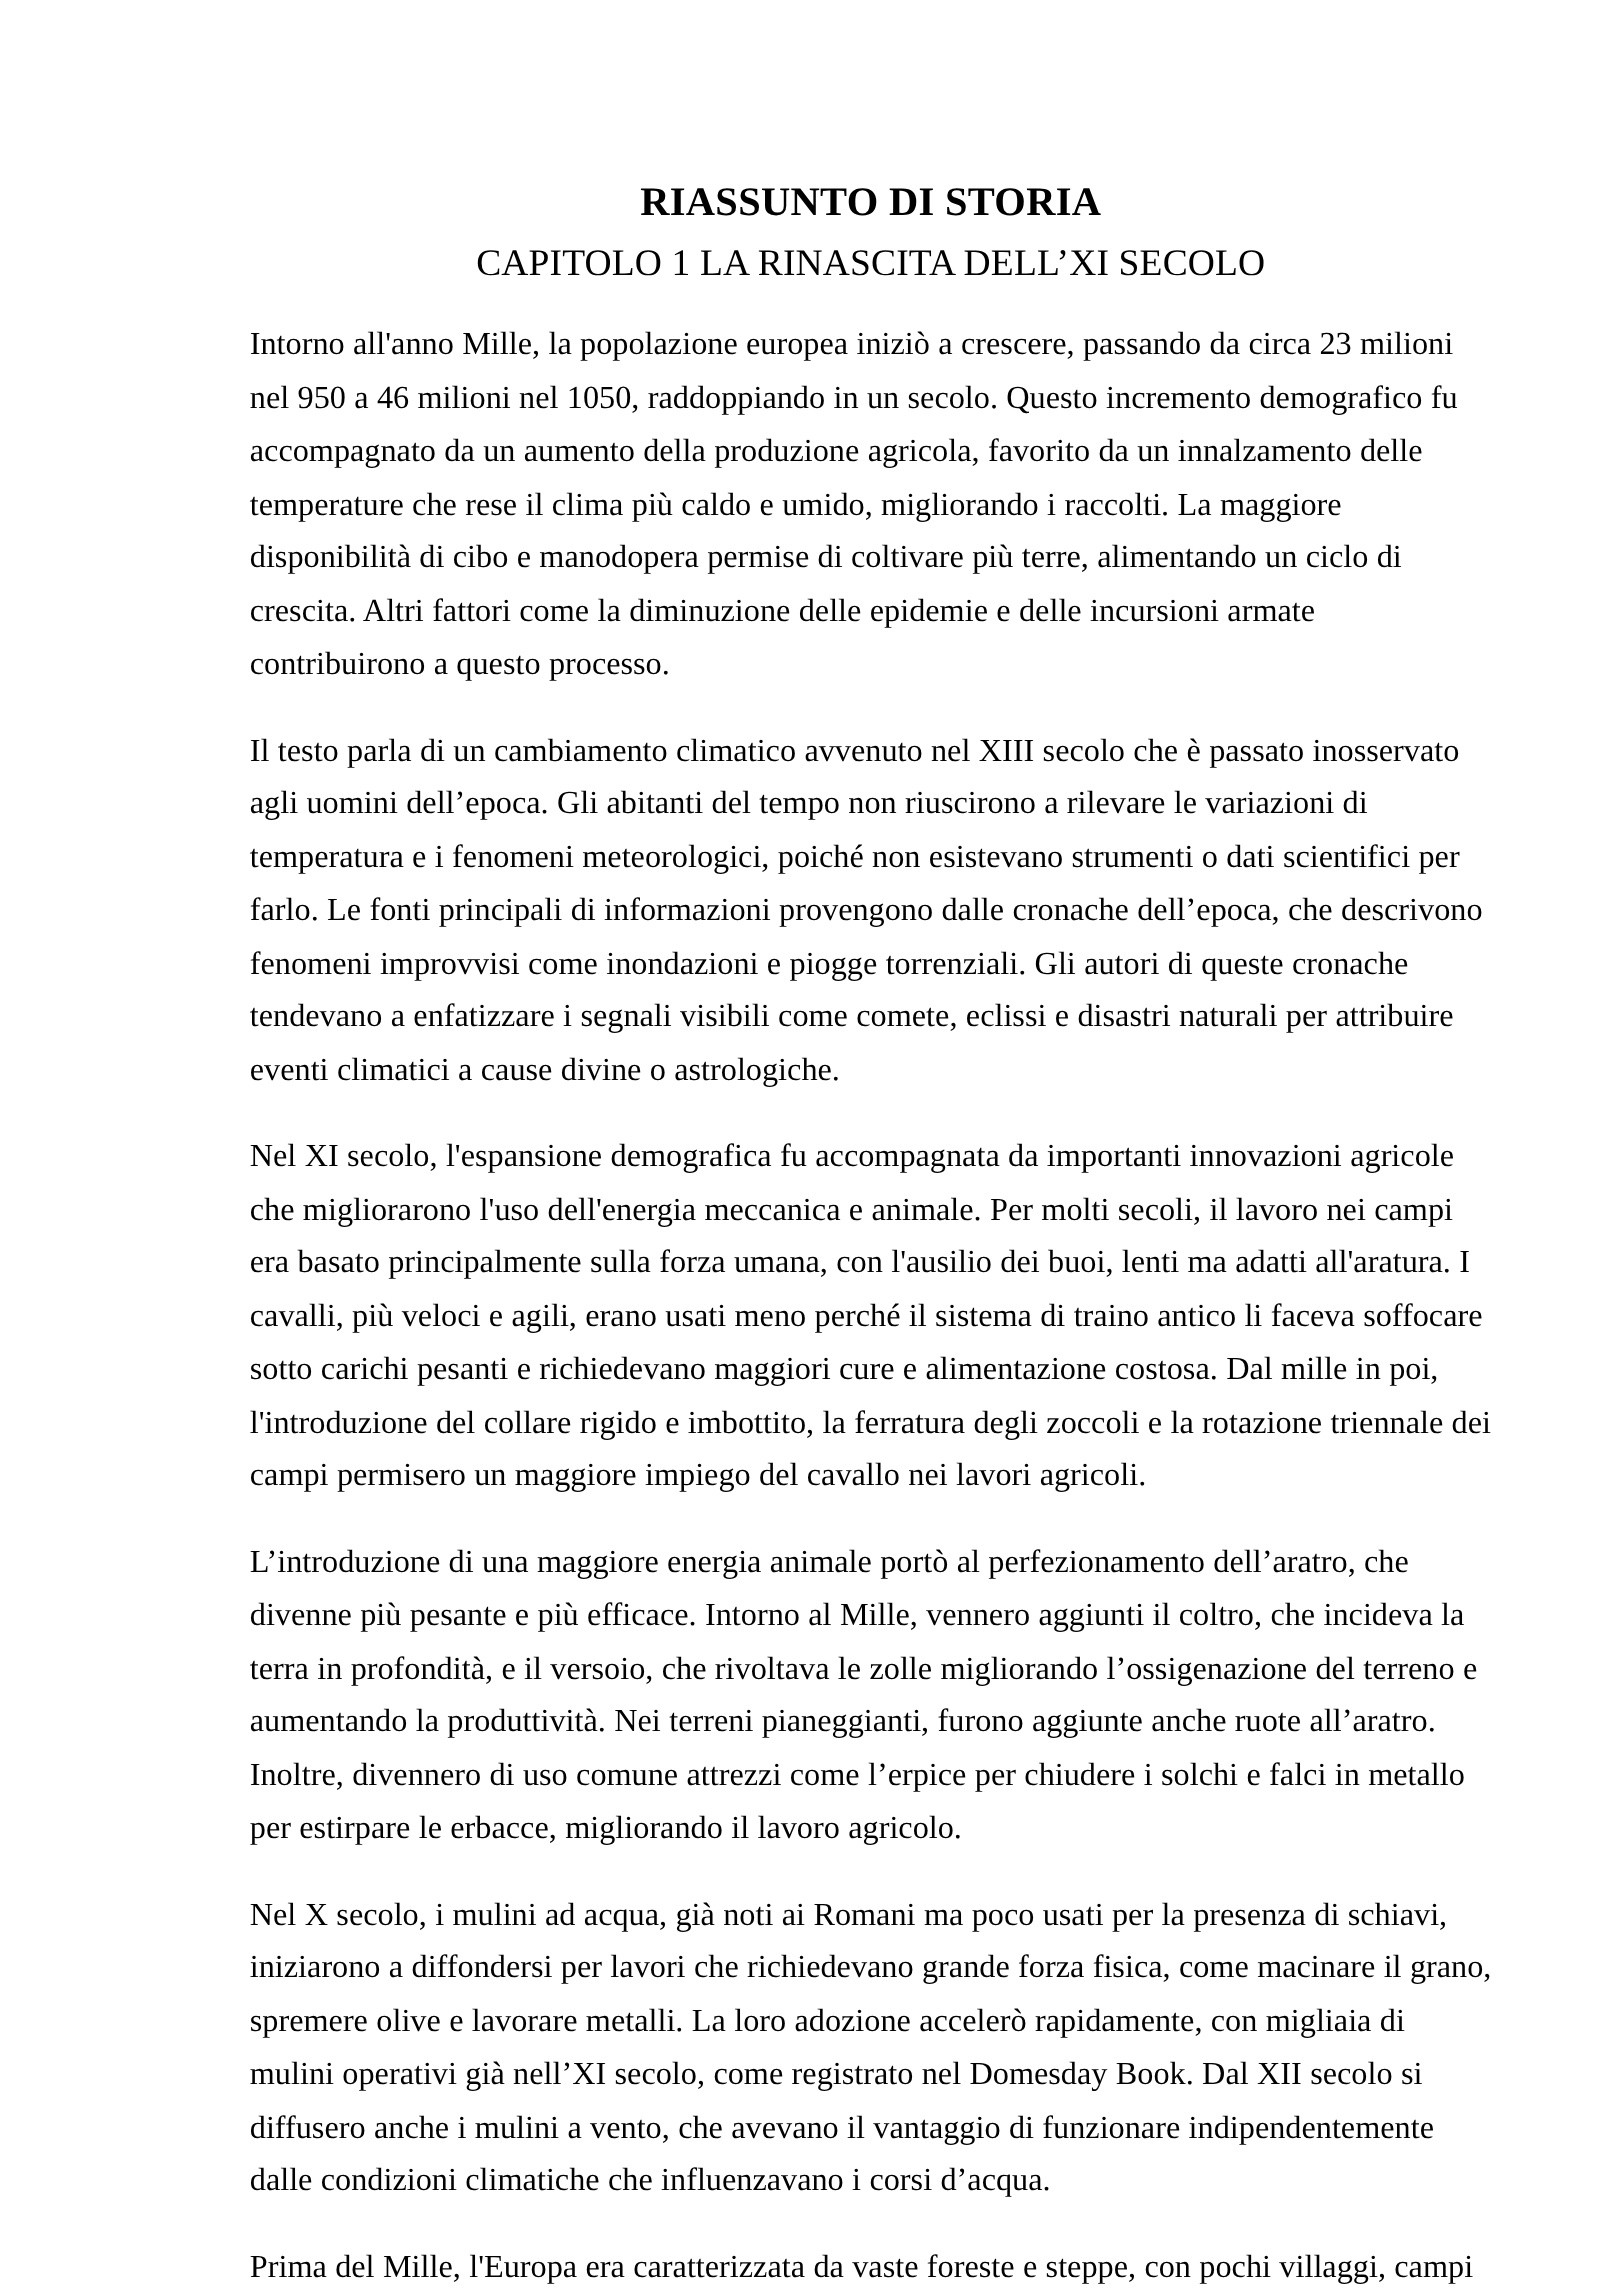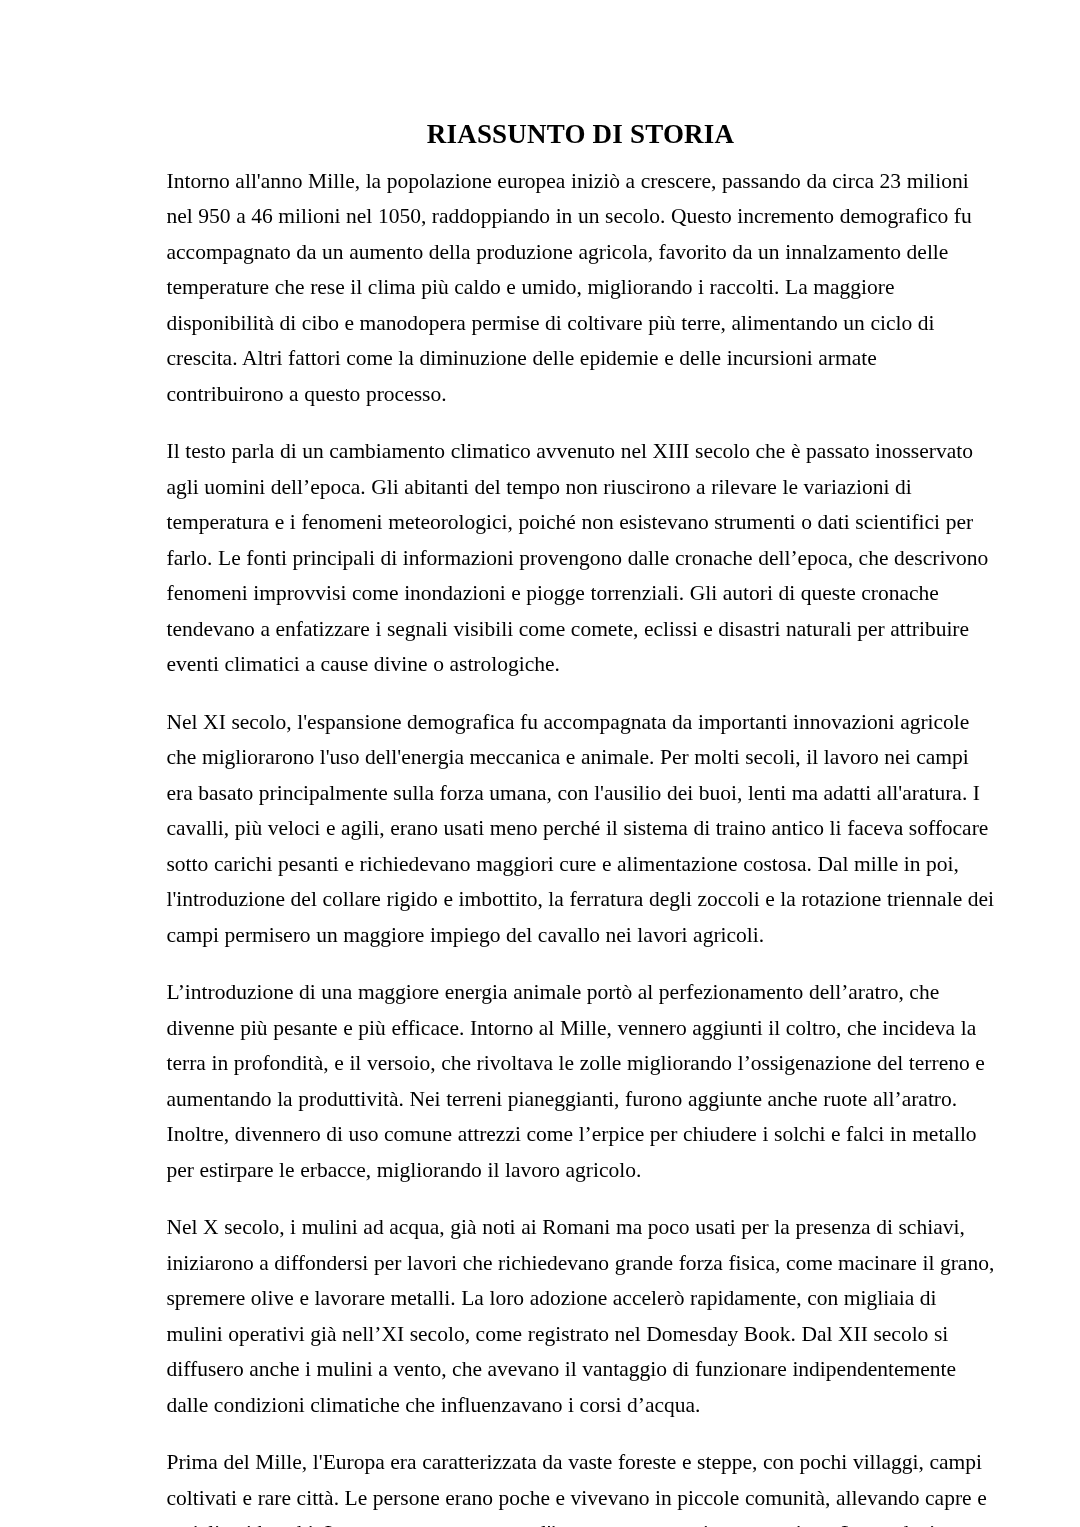--- a/index.html
+++ b/index.html
@@ -59,20 +59,21 @@
   }
 </style>
 </head>
 <body>
 
 <div class="page">
   <div class="content">
 
     <h1 class="doc-title">RIASSUNTO DI STORIA</h1>
 
+    <h2 class="doc-subtitle">CAPITOLO 1 LA RINASCITA DELL’XI SECOLO</h2>
 
     <p class="para">Intorno all'anno Mille, la popolazione europea iniziò a crescere, passando da circa 23 milioni nel 950 a 46 milioni nel 1050, raddoppiando in un secolo. Questo incremento demografico fu accompagnato da un aumento della produzione agricola, favorito da un innalzamento delle temperature che rese il clima più caldo e umido, migliorando i raccolti. La maggiore disponibilità di cibo e manodopera permise di coltivare più terre, alimentando un ciclo di crescita. Altri fattori come la diminuzione delle epidemie e delle incursioni armate contribuirono a questo processo.</p>
 
     <p class="para">Il testo parla di un cambiamento climatico avvenuto nel XIII secolo che è passato inosservato agli uomini dell’epoca. Gli abitanti del tempo non riuscirono a rilevare le variazioni di temperatura e i fenomeni meteorologici, poiché non esistevano strumenti o dati scientifici per farlo. Le fonti principali di informazioni provengono dalle cronache dell’epoca, che descrivono fenomeni improvvisi come inondazioni e piogge torrenziali. Gli autori di queste cronache tendevano a enfatizzare i segnali visibili come comete, eclissi e disastri naturali per attribuire eventi climatici a cause divine o astrologiche.</p>
 
     <p class="para">Nel XI secolo, l'espansione demografica fu accompagnata da importanti innovazioni agricole che migliorarono l'uso dell'energia meccanica e animale. Per molti secoli, il lavoro nei campi era basato principalmente sulla forza umana, con l'ausilio dei buoi, lenti ma adatti all'aratura. I cavalli, più veloci e agili, erano usati meno perché il sistema di traino antico li faceva soffocare sotto carichi pesanti e richiedevano maggiori cure e alimentazione costosa. Dal mille in poi, l'introduzione del collare rigido e imbottito, la ferratura degli zoccoli e la rotazione triennale dei campi permisero un maggiore impiego del cavallo nei lavori agricoli.</p>
 
     <p class="para">L’introduzione di una maggiore energia animale portò al perfezionamento dell’aratro, che divenne più pesante e più efficace. Intorno al Mille, vennero aggiunti il coltro, che incideva la terra in profondità, e il versoio, che rivoltava le zolle migliorando l’ossigenazione del terreno e aumentando la produttività. Nei terreni pianeggianti, furono aggiunte anche ruote all’aratro. Inoltre, divennero di uso comune attrezzi come l’erpice per chiudere i solchi e falci in metallo per estirpare le erbacce, migliorando il lavoro agricolo.</p>
 
     <p class="para">Nel X secolo, i mulini ad acqua, già noti ai Romani ma poco usati per la presenza di schiavi, iniziarono a diffondersi per lavori che richiedevano grande forza fisica, come macinare il grano, spremere olive e lavorare metalli. La loro adozione accelerò rapidamente, con migliaia di mulini operativi già nell’XI secolo, come registrato nel Domesday Book. Dal XII secolo si diffusero anche i mulini a vento, che avevano il vantaggio di funzionare indipendentemente dalle condizioni climatiche che influenzavano i corsi d’acqua.</p>

